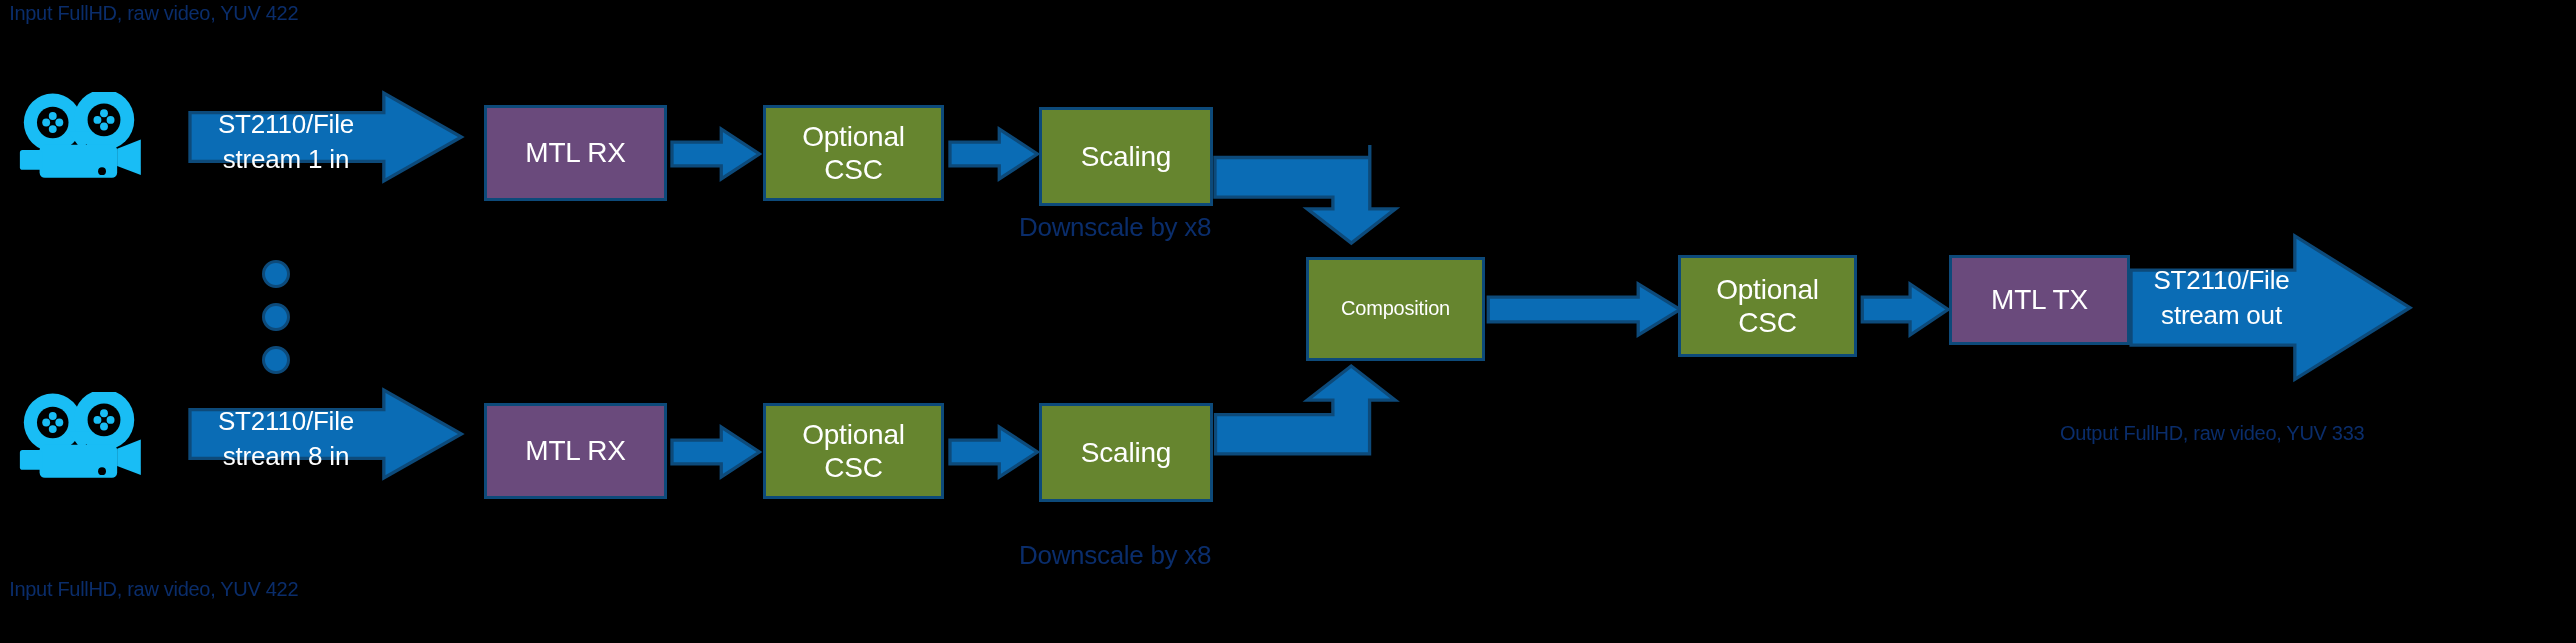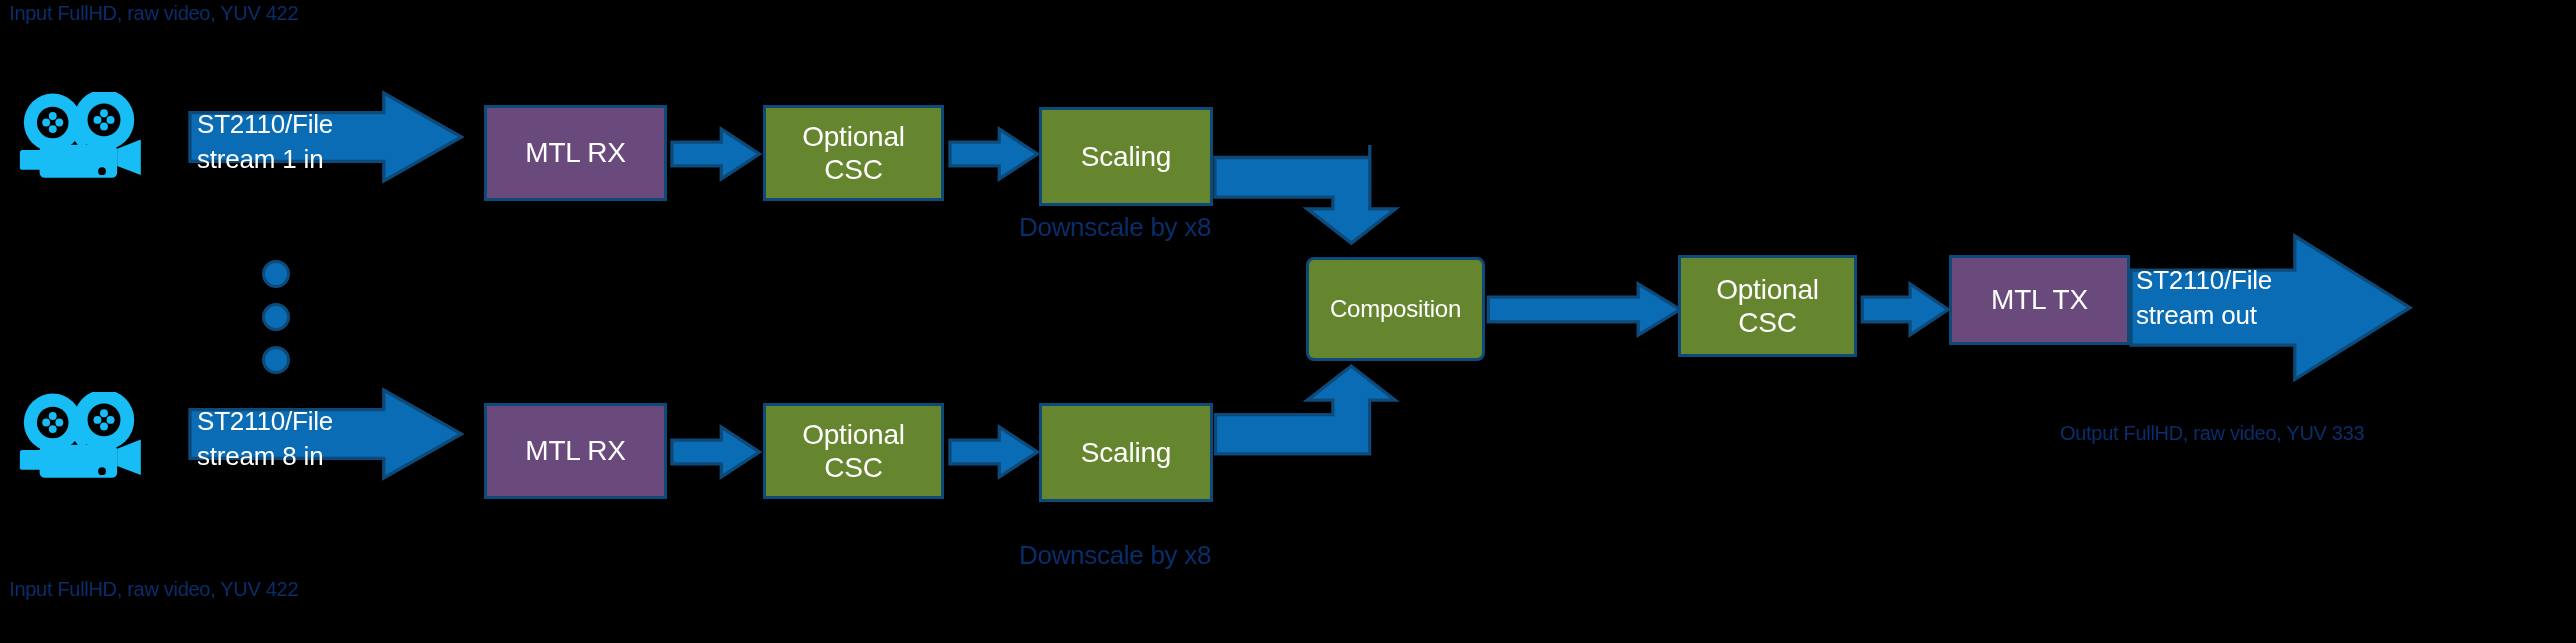--- a/index.html
+++ b/index.html
@@ -41,21 +41,21 @@
     line-height:1.18;
     letter-spacing:-0.2px;
   }
   .pbox.purple{background:#6a4a7c;}
   .pbox.green{background:#66852f;}
   .pbox .lbl{display:block;}
 
   
   .arrowtext{
     color:#ffffff;
-    text-align:left;
+    text-align:center;
     line-height:1.35;
     letter-spacing:-0.2px;
     white-space:pre-line;
     pointer-events:none;
   }
 
   
   svg.arrowsvg{display:block;overflow:visible;}
   .arrow-fill{fill:#0a6cb5;stroke:#0d4a7a;stroke-width:5;}
 
@@ -215,21 +215,21 @@
   </div>
 
   <div class="abs caption small" style="left:1019px; top:542px;">Downscale by x8</div>
 
   <div class="abs" style="left:1213px; top:349px;">
     <svg class="arrowsvg" width="224" height="118" viewBox="0 0 340 180">
       <path class="arrow-fill" d="M3 160 L238 160 L238 78 L277 78 L210 26 L143 78 L182 78 L182 100 L3 100 Z"></path>
     </svg>
   </div>
 
-  <div class="abs pbox green" style="left:1306px; top:257px; width:179px; height:104px; font-size:24px;border-radius:8px;">
+  <div class="abs pbox green" style="left:1306px; top:257px; width:179px; height:104px; font-size:20px;">
     <span class="lbl">Composition</span>
   </div>
 
   <div class="abs" style="left:1486px; top:282px;">
     <svg class="arrowsvg" width="197" height="55" viewBox="0 0 300 84">
       <path class="arrow-fill" d="M3 23 L232 23 L232 3 L296 42 L232 81 L232 61 L3 61 Z"></path>
     </svg>
   </div>
 
   <div class="abs pbox green" style="left:1678px; top:255px; width:179px; height:102px; font-size:28px;">

